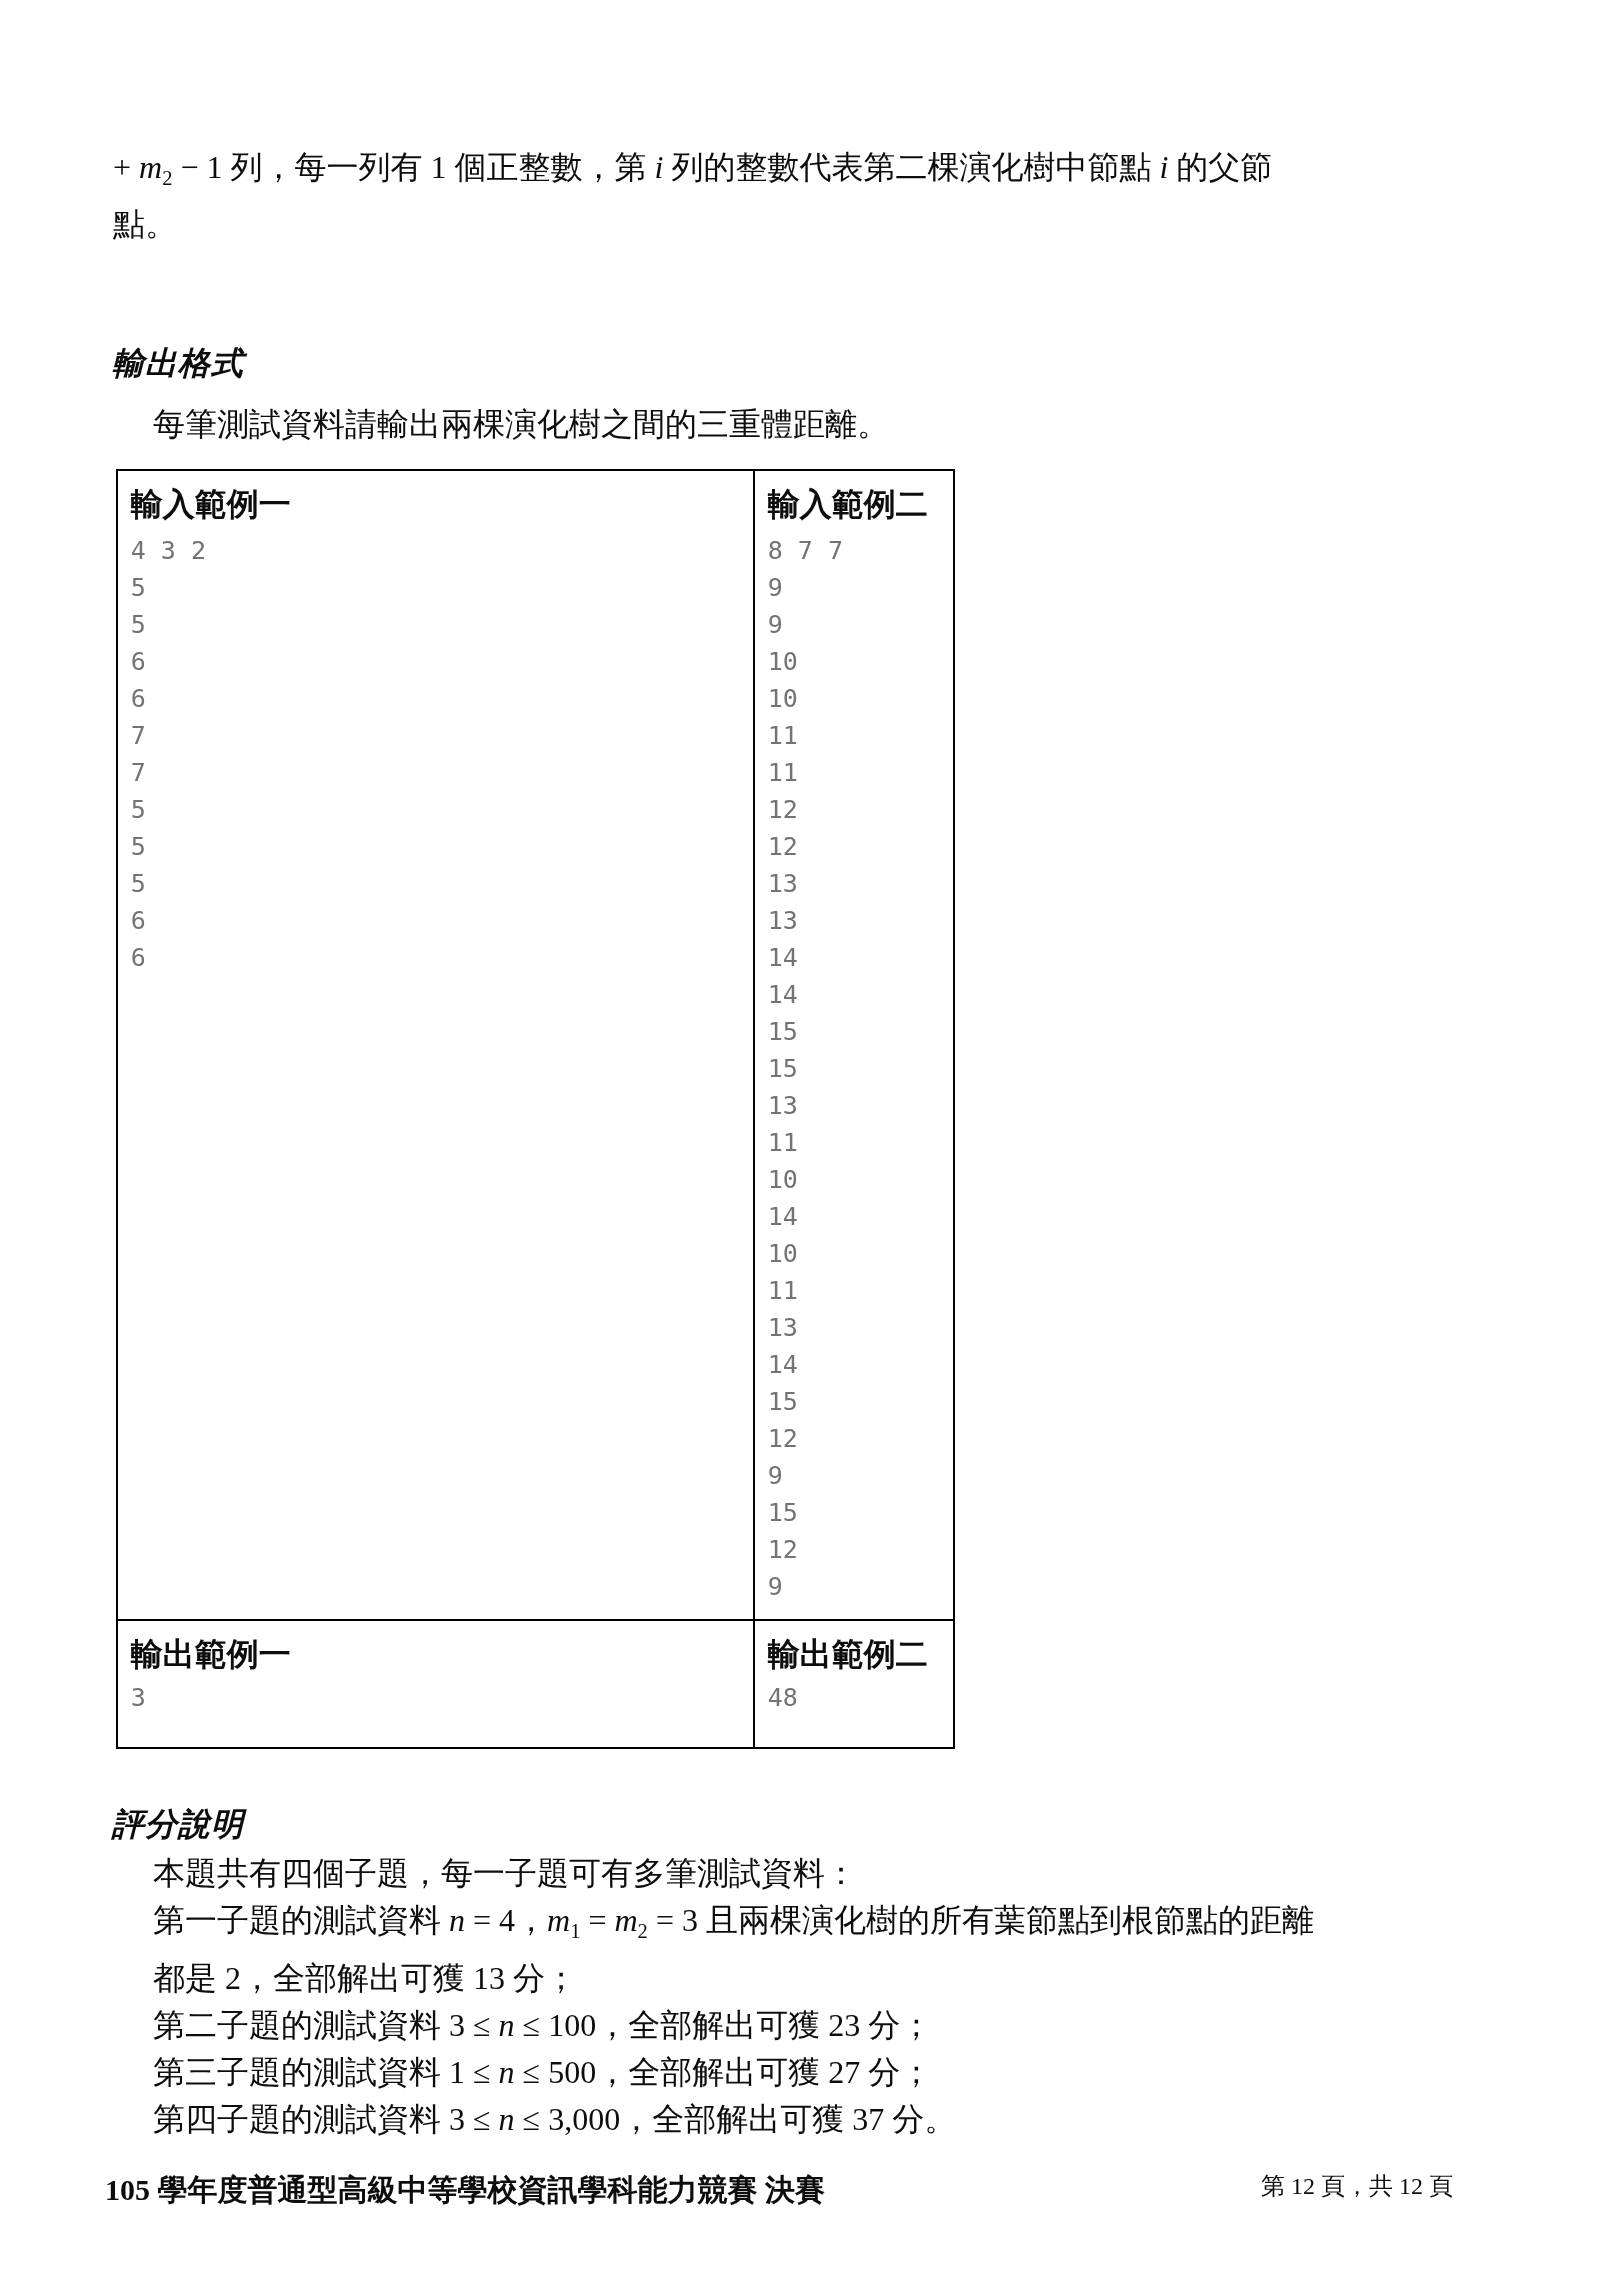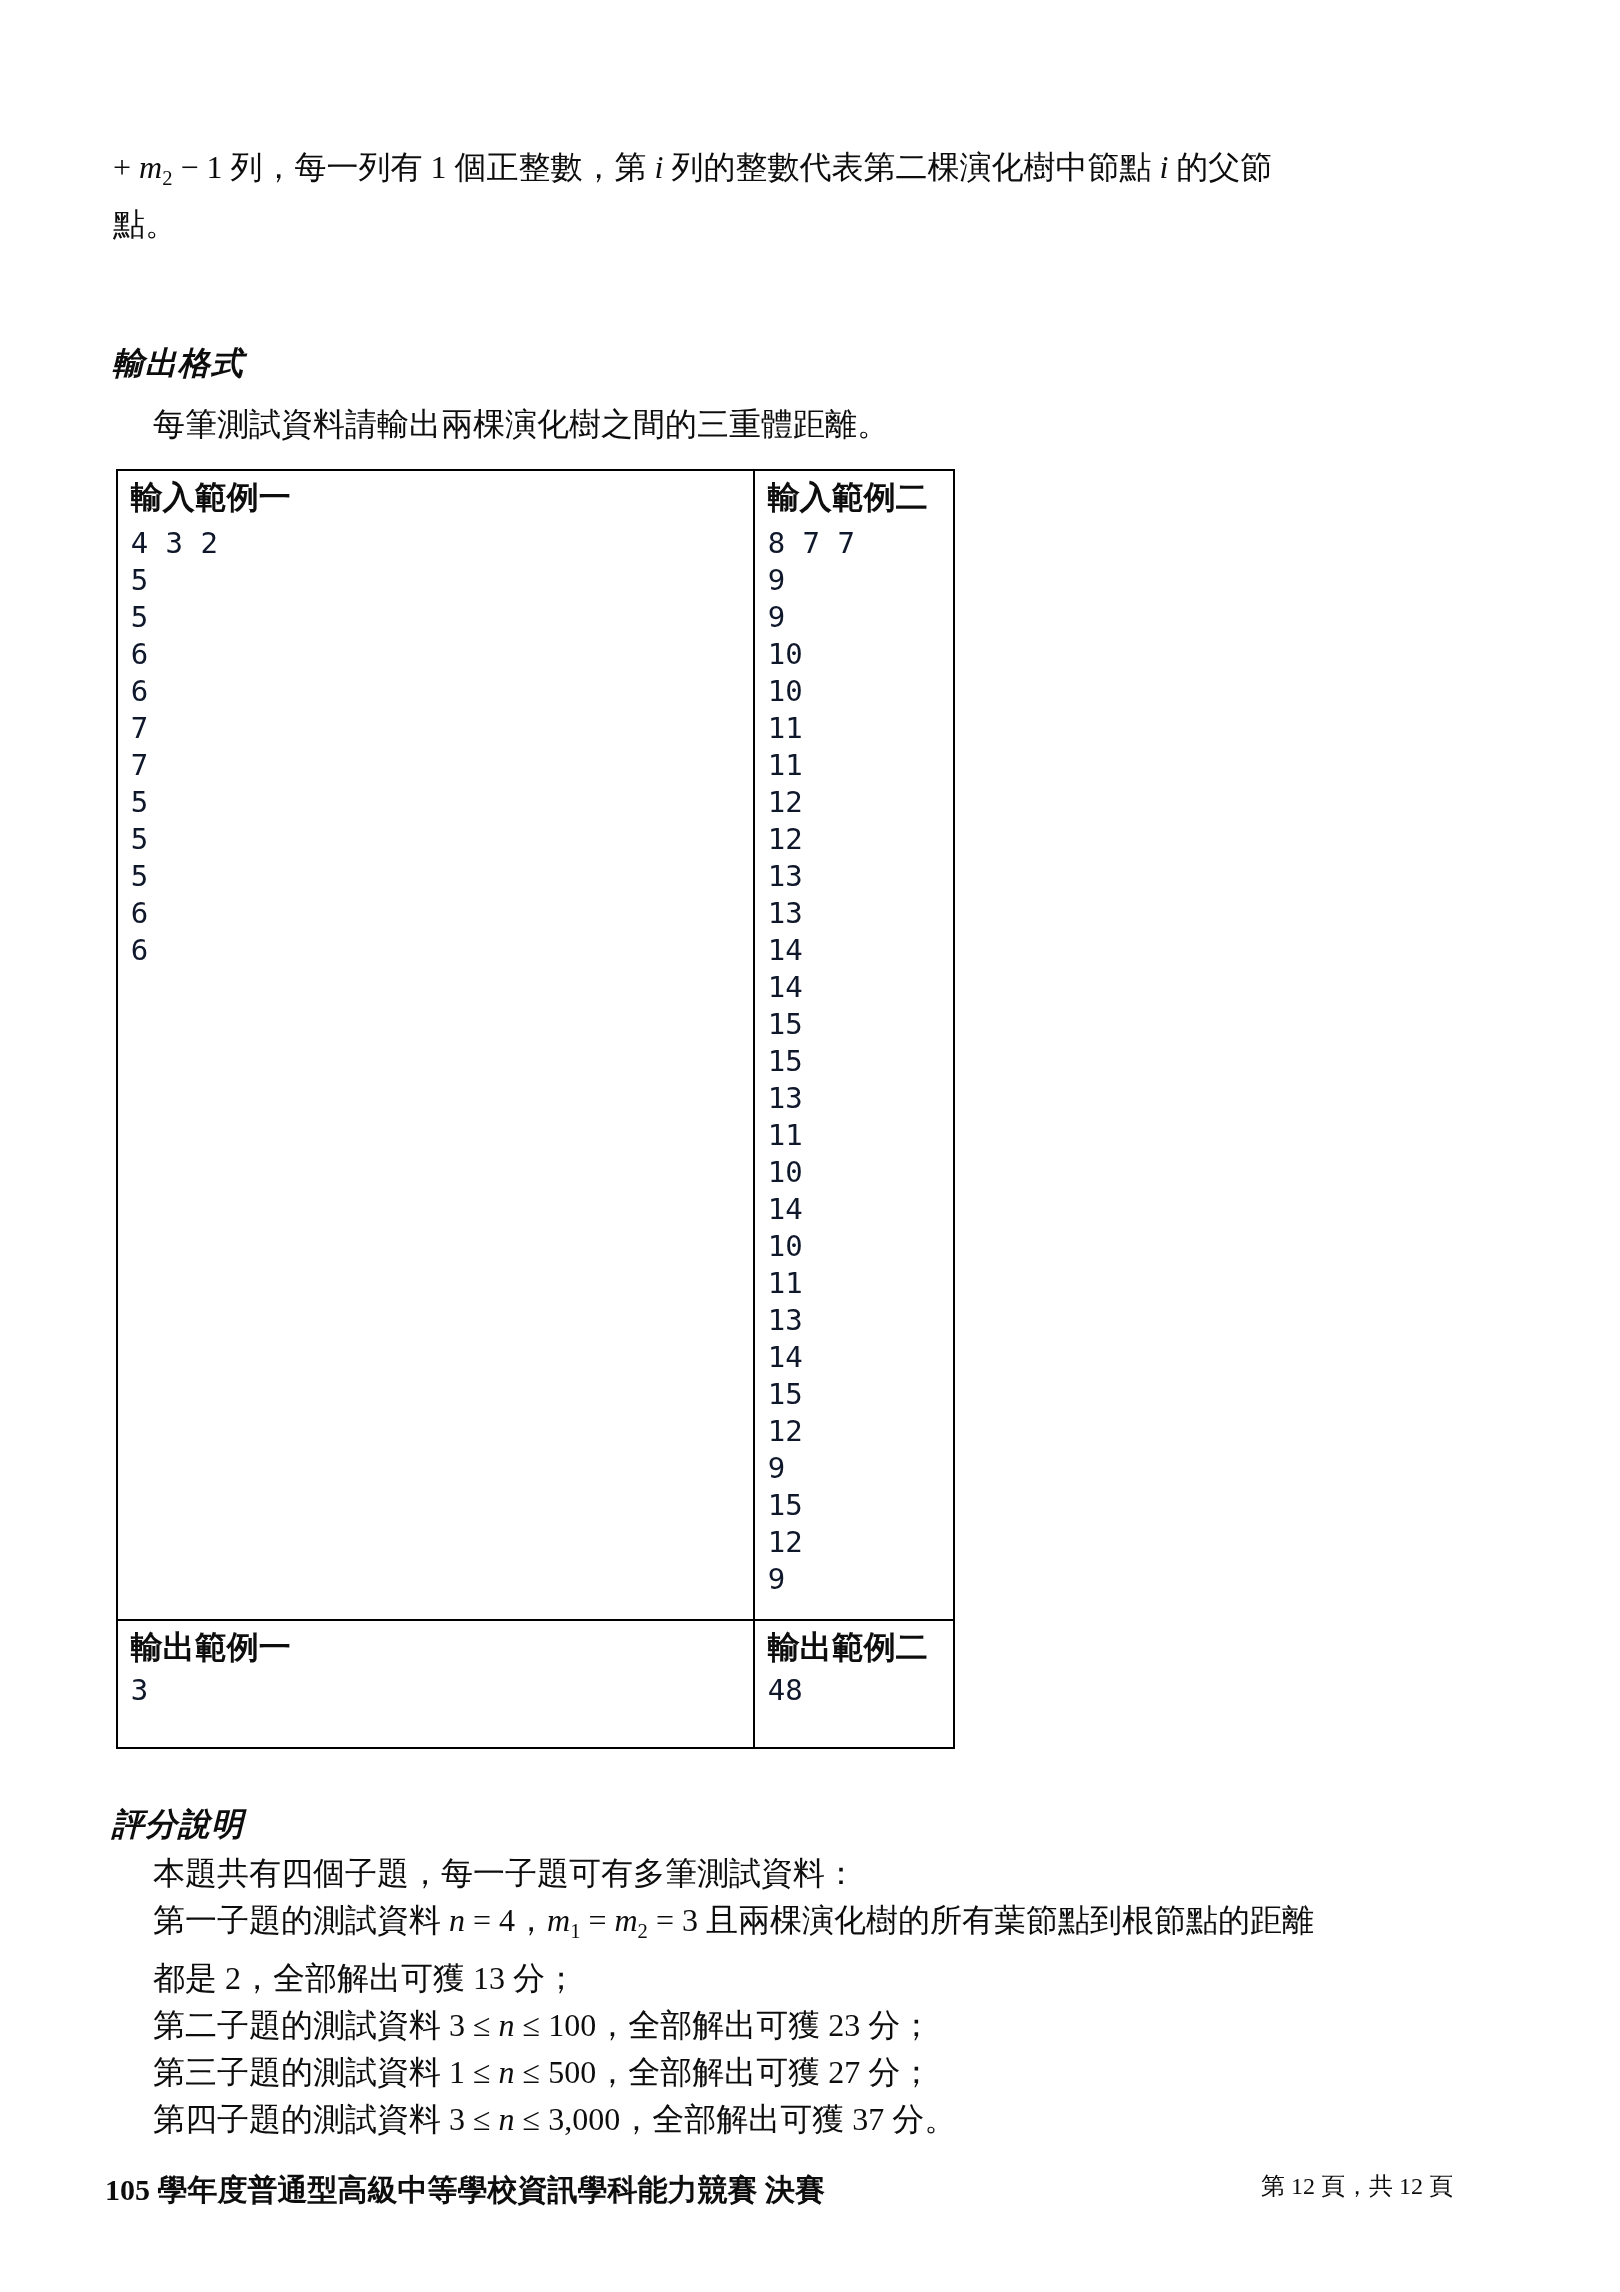--- a/index.html
+++ b/index.html
@@ -38,24 +38,25 @@
     border:2px solid #000;box-sizing:border-box;
   }
   .t-row{display:grid;grid-template-columns:637px 1fr;}
   .t-row.r-inputs{height:1148px;border-bottom:2px solid #000;}
   .t-row.r-outputs{height:126px;}
   .t-cell{padding:3.9px 11.8px 0 12.7px;box-sizing:border-box;overflow:hidden;}
   .t-cell.c-left{border-right:2px solid #000;}
   .cell-header{
     font-size:32px;font-weight:bold;line-height:45px;
     font-family:"Liberation Serif","DejaVu Serif",serif;
+    margin-top:7px;
   }
   .mono-lines,.mono-value{
     font-family:"DejaVu Sans Mono","Liberation Mono",monospace;
-    font-size:29px;line-height:37px;color:#0f172a;
+    font-size:25px;line-height:37px;color:#737373;
   }
   .mono-lines{margin-top:4.9px;}
   .mono-value{margin-top:2px;}
 
   
   .scoring-body{position:absolute;left:153px;top:1850px;font-size:32px;line-height:47px;}
 
   
   .footer-left{
     position:absolute;left:105px;top:2170px;

